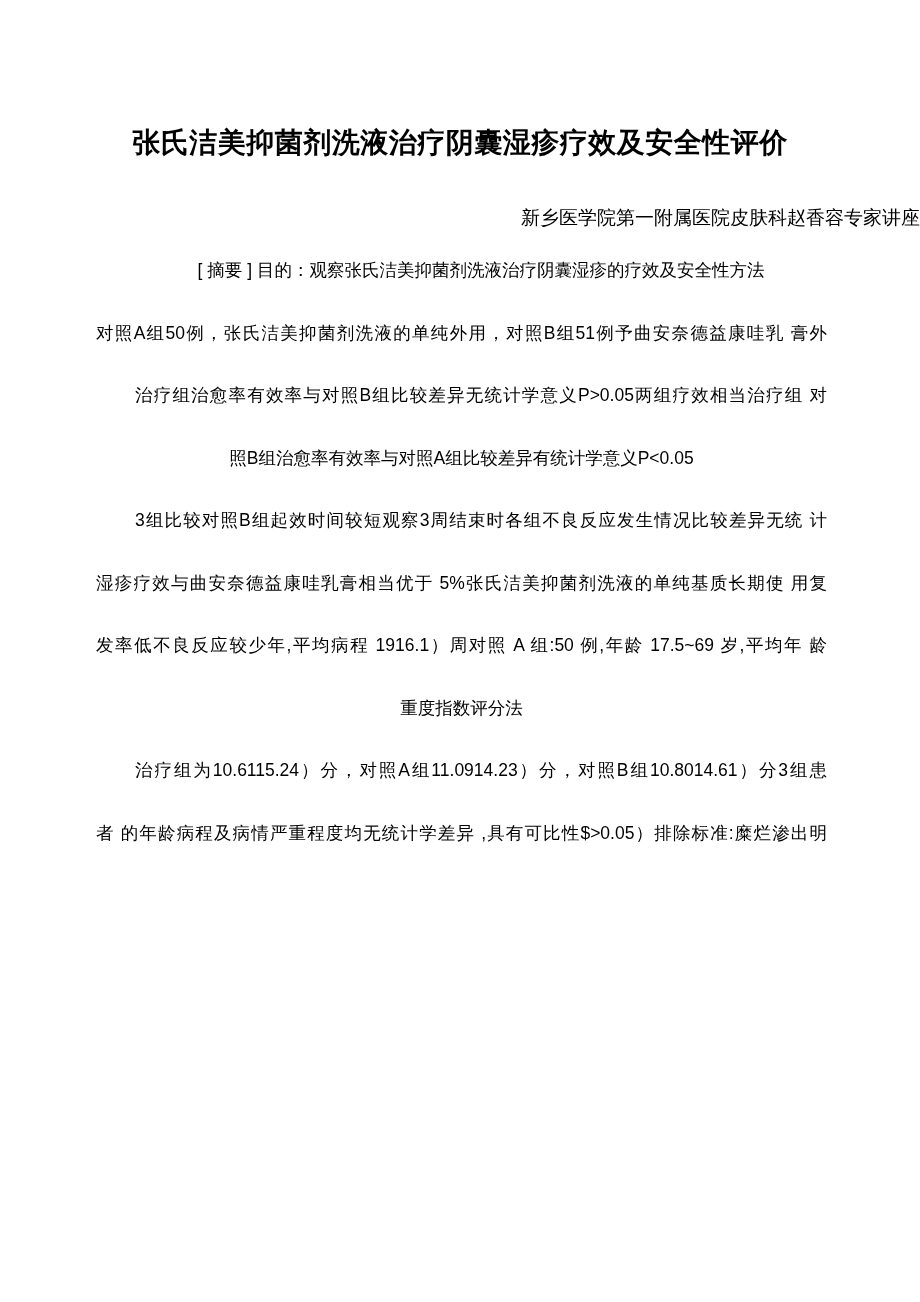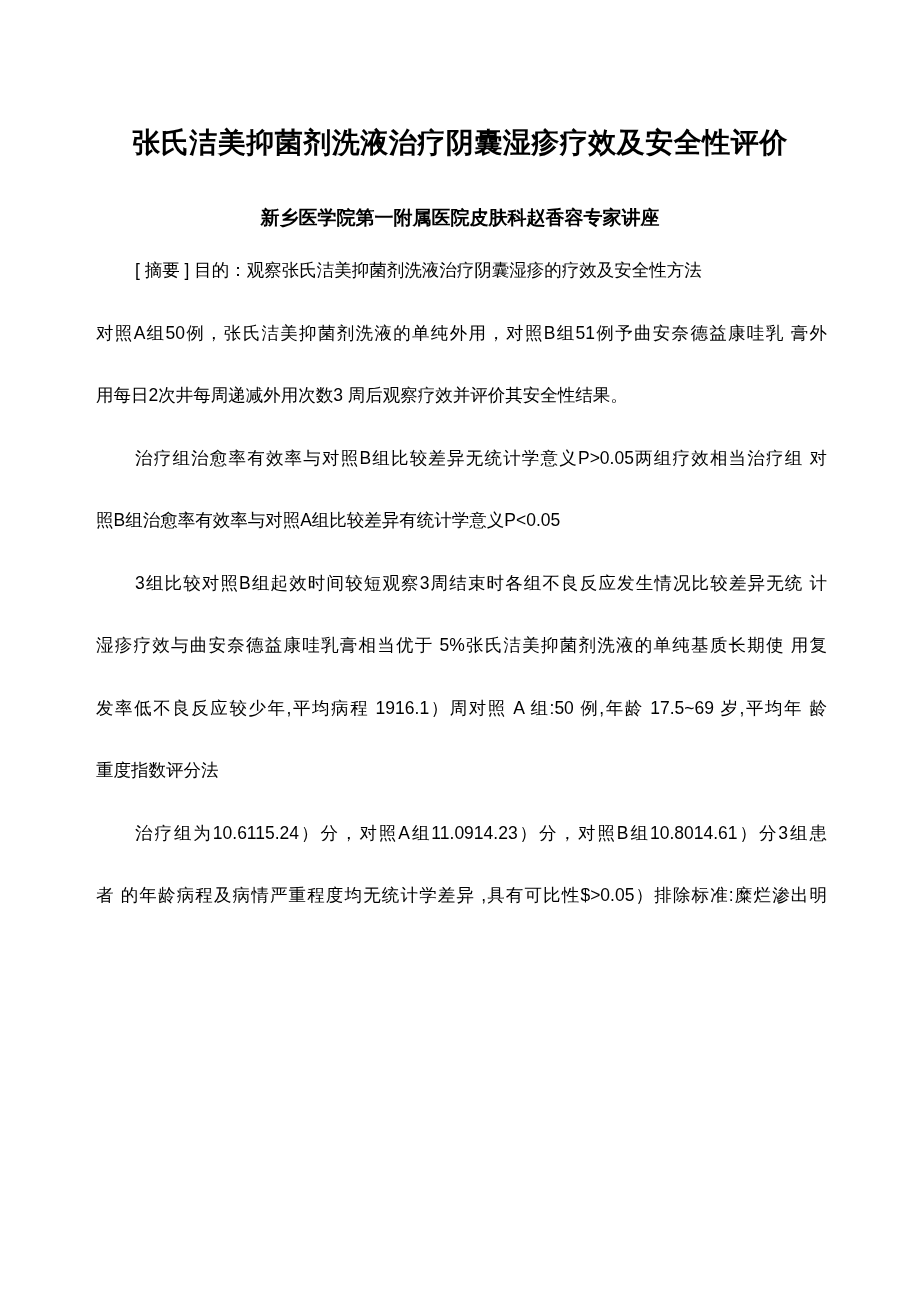--- a/index.html
+++ b/index.html
@@ -23,35 +23,35 @@
     font-size: 28px;
     font-weight: 700;
     line-height: 40px;
     text-align: center;
     letter-spacing: 0.5px;
     white-space: nowrap;
   }
   .doc-subtitle {
     margin: 40px 0 0 0;
     font-size: 19px;
-    font-weight: 700;
+    font-weight: 400;
     line-height: 30px;
-    text-align: center;
+    text-align: right;
     white-space: nowrap;
   }
   .body-text {
     margin: 6px 0 0 96px;
     width: 731px;
     font-size: 17.5px;
     font-weight: 400;
   }
   .line {
     height: 62.5px;
     line-height: 62.5px;
-    text-align: left;
+    text-align: center;
     white-space: normal;
     overflow: visible;
   }
   .line.indent {
     text-indent: 39px;
   }
   .line.fill {
     text-align: justify;
     text-align-last: justify;
   }
@@ -61,21 +61,20 @@
 
 <div class="page">
 
   <h1 class="doc-title">张氏洁美抑菌剂洗液治疗阴囊湿疹疗效及安全性评价</h1>
 
   <div class="doc-subtitle">新乡医学院第一附属医院皮肤科赵香容专家讲座</div>
 
   <div class="body-text">
     <div class="line indent">[ 摘要 ] 目的：观察张氏洁美抑菌剂洗液治疗阴囊湿疹的疗效及安全性方法</div>
     <div class="line fill">对照A组50例，张氏洁美抑菌剂洗液的单纯外用，对照B组51例予曲安奈德益康哇乳 膏外</div>
-    <div class="line">用每日2次井每周递减外用次数3 周后观察疗效并评价其安全性结果。</div>
     <div class="line indent fill">治疗组治愈率有效率与对照B组比较差异无统计学意义P&gt;0.05两组疗效相当治疗组 对</div>
     <div class="line">照B组治愈率有效率与对照A组比较差异有统计学意义P&lt;0.05</div>
     <div class="line indent fill">3组比较对照B组起效时间较短观察3周结束时各组不良反应发生情况比较差异无统 计</div>
     <div class="line fill">湿疹疗效与曲安奈德益康哇乳膏相当优于 5%张氏洁美抑菌剂洗液的单纯基质长期使 用复</div>
     <div class="line fill">发率低不良反应较少年,平均病程 1916.1）周对照 A 组:50 例,年龄 17.5~69 岁,平均年 龄</div>
     <div class="line">重度指数评分法</div>
     <div class="line indent fill">治疗组为10.6115.24）分，对照A组11.0914.23）分，对照B组10.8014.61）分3组患</div>
     <div class="line fill">者 的年龄病程及病情严重程度均无统计学差异 ,具有可比性$&gt;0.05）排除标准:糜烂渗出明</div>
   </div>
 

